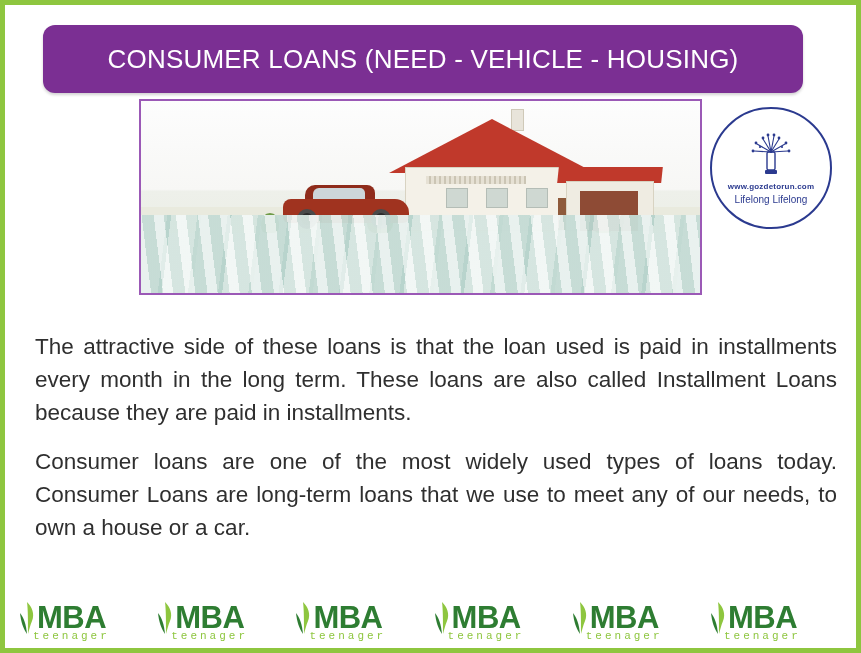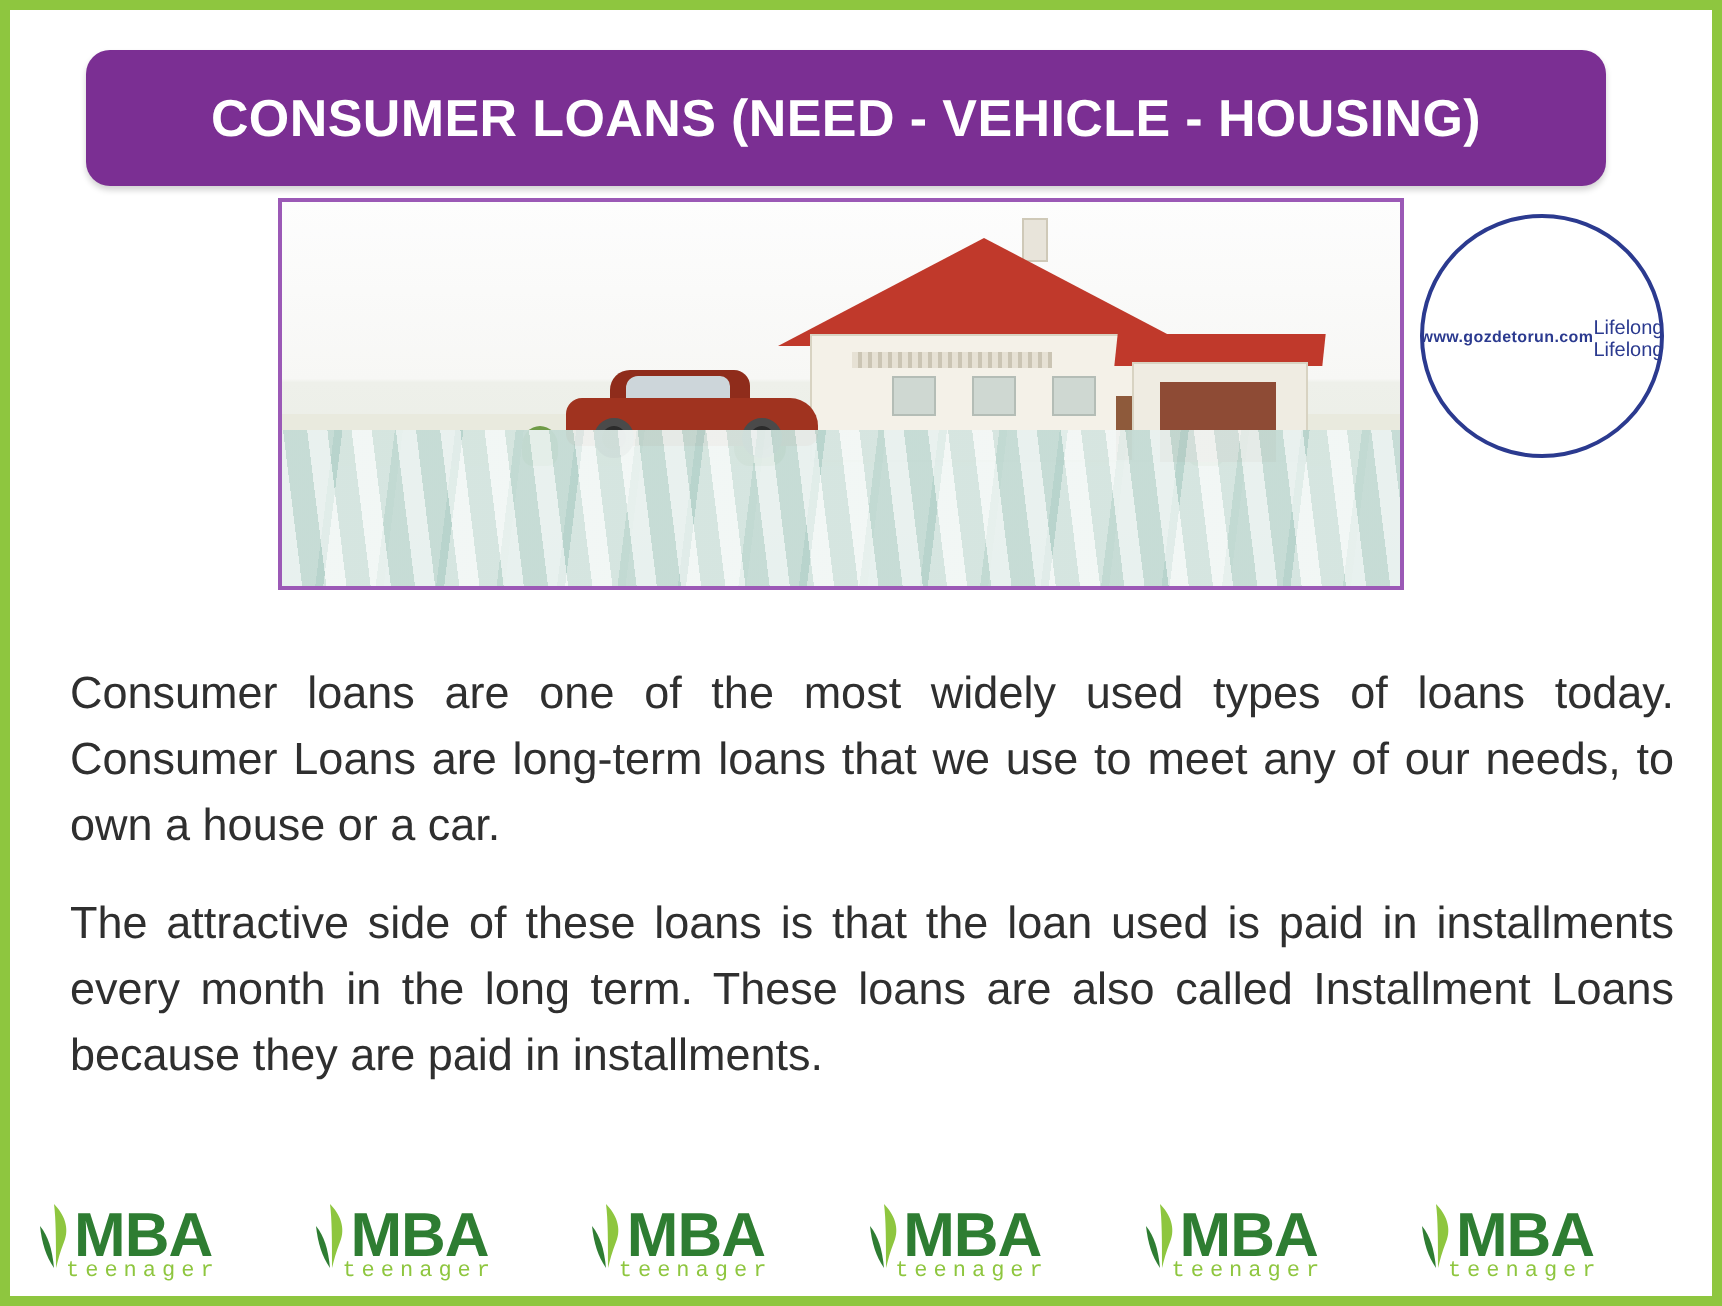--- a/index.html
+++ b/index.html
@@ -32,21 +32,21 @@
     background: #7b2f93;
     border-radius: 12px;
     display: flex;
     align-items: center;
     justify-content: center;
     box-shadow: 0 2px 3px rgba(0,0,0,0.18);
   }
   .title-text {
     color: #ffffff;
     font-size: 26px;
-    font-weight: bold;
+    font-weight: normal;
     letter-spacing: 0.2px;
     text-align: center;
     white-space: nowrap;
   }
   
   .photo-frame {
     position: absolute;
     left: 134px;
     top: 94px;
     width: 563px;
@@ -239,21 +239,21 @@
   .logo-badge {
     position: absolute;
     right: 24px;
     top: 102px;
     width: 122px;
     height: 122px;
     border-radius: 50%;
     border: 2px solid #2b3a8f;
     background: #ffffff;
     display: flex;
-    flex-direction: row;
+    flex-direction: column;
     align-items: center;
     justify-content: center;
     text-align: center;
   }
   .logo-mark {
     width: 56px;
     height: 48px;
     margin-bottom: 2px;
   }
   .logo-url {
@@ -400,22 +400,22 @@
           <circle cx="39" cy="15" r="1.1"></circle>
       </g>
       <rect x="24" y="20" width="8" height="18" rx="1.5" fill="none" stroke="#2b3a8f" stroke-width="1.4"></rect>
       <rect x="22" y="38" width="12" height="4" rx="1" fill="#2b3a8f"></rect>
     </svg>
     <div class="logo-url">www.gozdetorun.com</div>
     <div class="logo-tagline">Lifelong Lifelong</div>
   </div>
 
   <div class="body-text">
+    <p class="para">The attractive side of these loans is that the loan used is paid in installments every month in the long term. These loans are also called Installment Loans because they are paid in installments.</p>
     <p class="para">Consumer loans are one of the most widely used types of loans today. Consumer Loans are long-term loans that we use to meet any of our needs, to own a house or a car.</p>
-    <p class="para">The attractive side of these loans is that the loan used is paid in installments every month in the long term. These loans are also called Installment Loans because they are paid in installments.</p>
   </div>
 
   <div class="footer">
     <div class="brand">
       <div class="brand-main">
         <svg class="brand-leaf" viewBox="0 0 17 34">
           <path d="M9 34 C9 20 9 10 8 2 C13 7 16 14 13 21 C11 26 10 30 9 34 Z" fill="#8ec63f"></path>
           <path d="M8 34 C7 24 5 18 1 13 C2 22 4 28 8 34 Z" fill="#2e7d32"></path>
         </svg>
         <span class="brand-mba">MBA</span>

